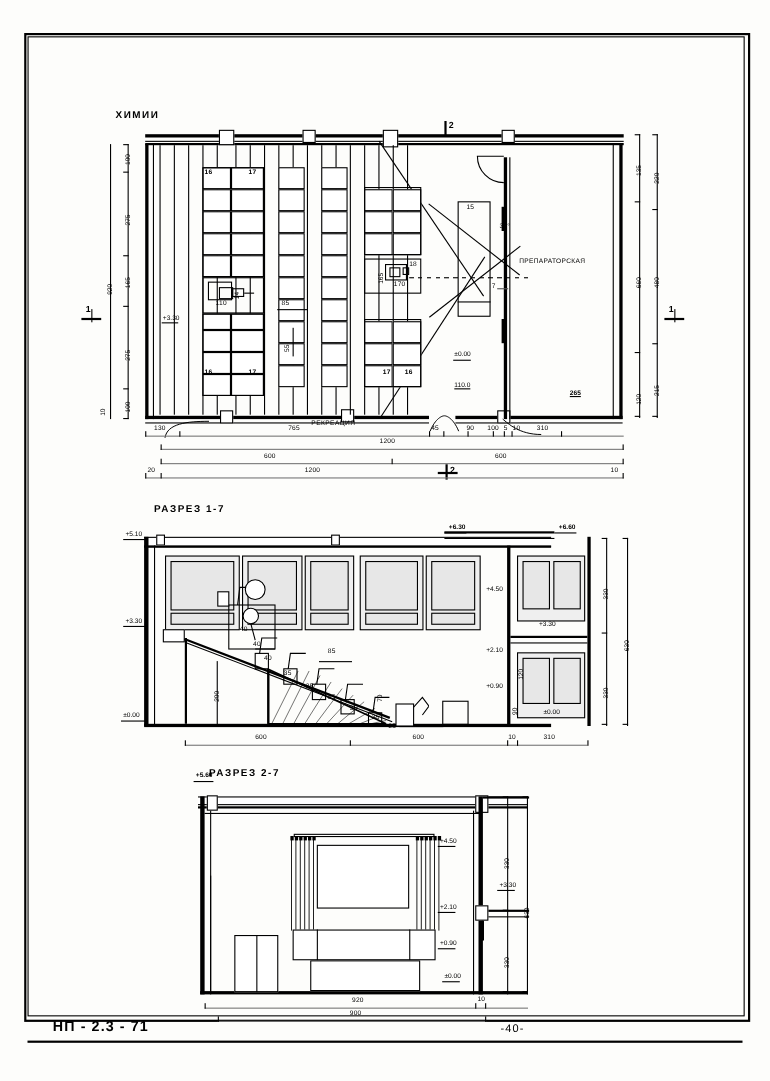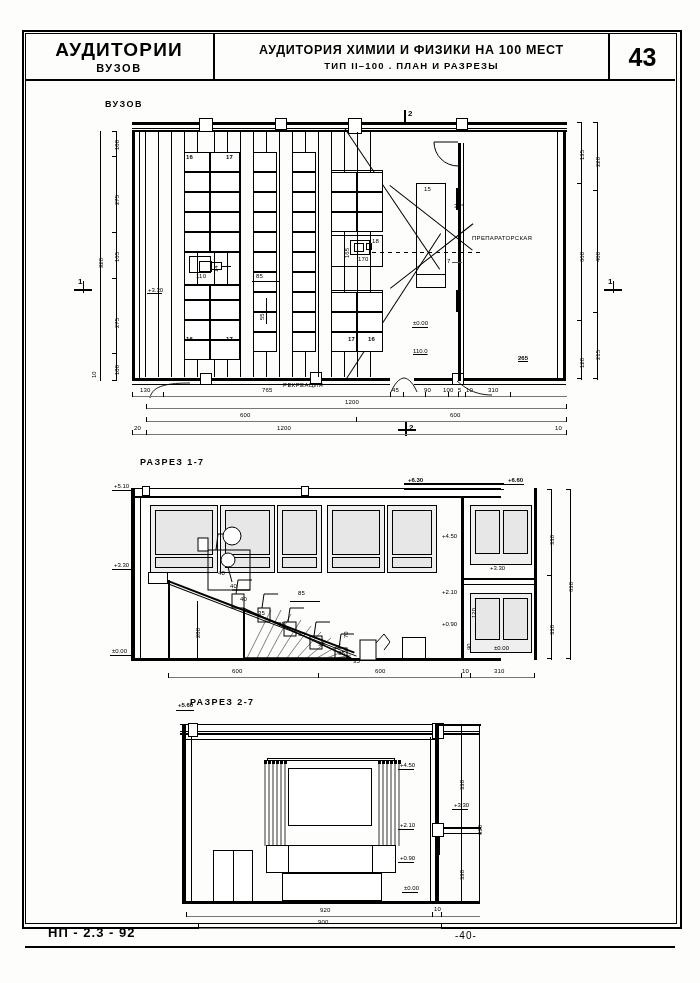--- a/index.html
+++ b/index.html
@@ -55,35 +55,22 @@
   .sectmark{position:absolute;font-size:8px;font-weight:bold;}
 </style>
 </head>
 <body>
 
 <div id="page">
 
   <div class="frame"></div>
   <div class="frame-inner"></div>
 
-  <div class="titlebar">
-    <div class="tb-cell tb-left">
-      <div class="t-big">АУДИТОРИИ</div>
-      <div class="t-sub">ВУЗОВ</div>
-    </div>
-    <div class="tb-cell tb-mid">
-      <div class="t-m1">АУДИТОРИЯ ХИМИИ И ФИЗИКИ  НА 100 МЕСТ</div>
-      <div class="t-m2">ТИП  II–100 .      ПЛАН    И РАЗРЕЗЫ</div>
-    </div>
-    <div class="tb-cell tb-right">
-      <div class="t-num">43</div>
-    </div>
-  </div>
-
-  <div class="lbl" style="left:105px;top:99px;">ВУЗОВ</div>
+
+  <div class="lbl" style="left:105px;top:99px;">ХИМИИ</div>
 
   <div class="wall" style="left:132px;top:122px;width:435px;height:3px;"></div>
   <div class="ln hl" style="left:132px;top:128px;width:435px;"></div>
   <div class="wall" style="left:132px;top:130px;width:435px;height:2px;"></div>
 
   <div class="wall" style="left:132px;top:131px;width:3px;height:250px;"></div>
   <div class="ln vl" style="left:139px;top:131px;height:250px;"></div>
 
   <div class="wall" style="left:563px;top:131px;width:3px;height:250px;"></div>
   <div class="ln vl" style="left:557px;top:131px;height:250px;"></div>
@@ -569,16 +556,16 @@
   <div class="tick" style="left:432px;top:912px;"></div>
   <div class="tick" style="left:441px;top:912px;"></div>
   <div class="dim" style="left:320px;top:907px;">920</div>
   <div class="dim" style="left:434px;top:906px;">10</div>
   <div class="dline" style="left:198px;top:928px;width:244px;"></div>
   <div class="tick" style="left:198px;top:924px;"></div>
   <div class="tick" style="left:441px;top:924px;"></div>
   <div class="dim" style="left:318px;top:919px;">900</div>
 
   <div class="ln hl2" style="left:25px;top:946px;width:650px;"></div>
-  <div class="footer-l" style="left:48px;top:925px;">НП - 2.3 - 92</div>
+  <div class="footer-l" style="left:48px;top:925px;">НП - 2.3 - 71</div>
   <div class="footer-r" style="left:455px;top:930px;">-40-</div>
 
 </div>
 
 </body></html>

